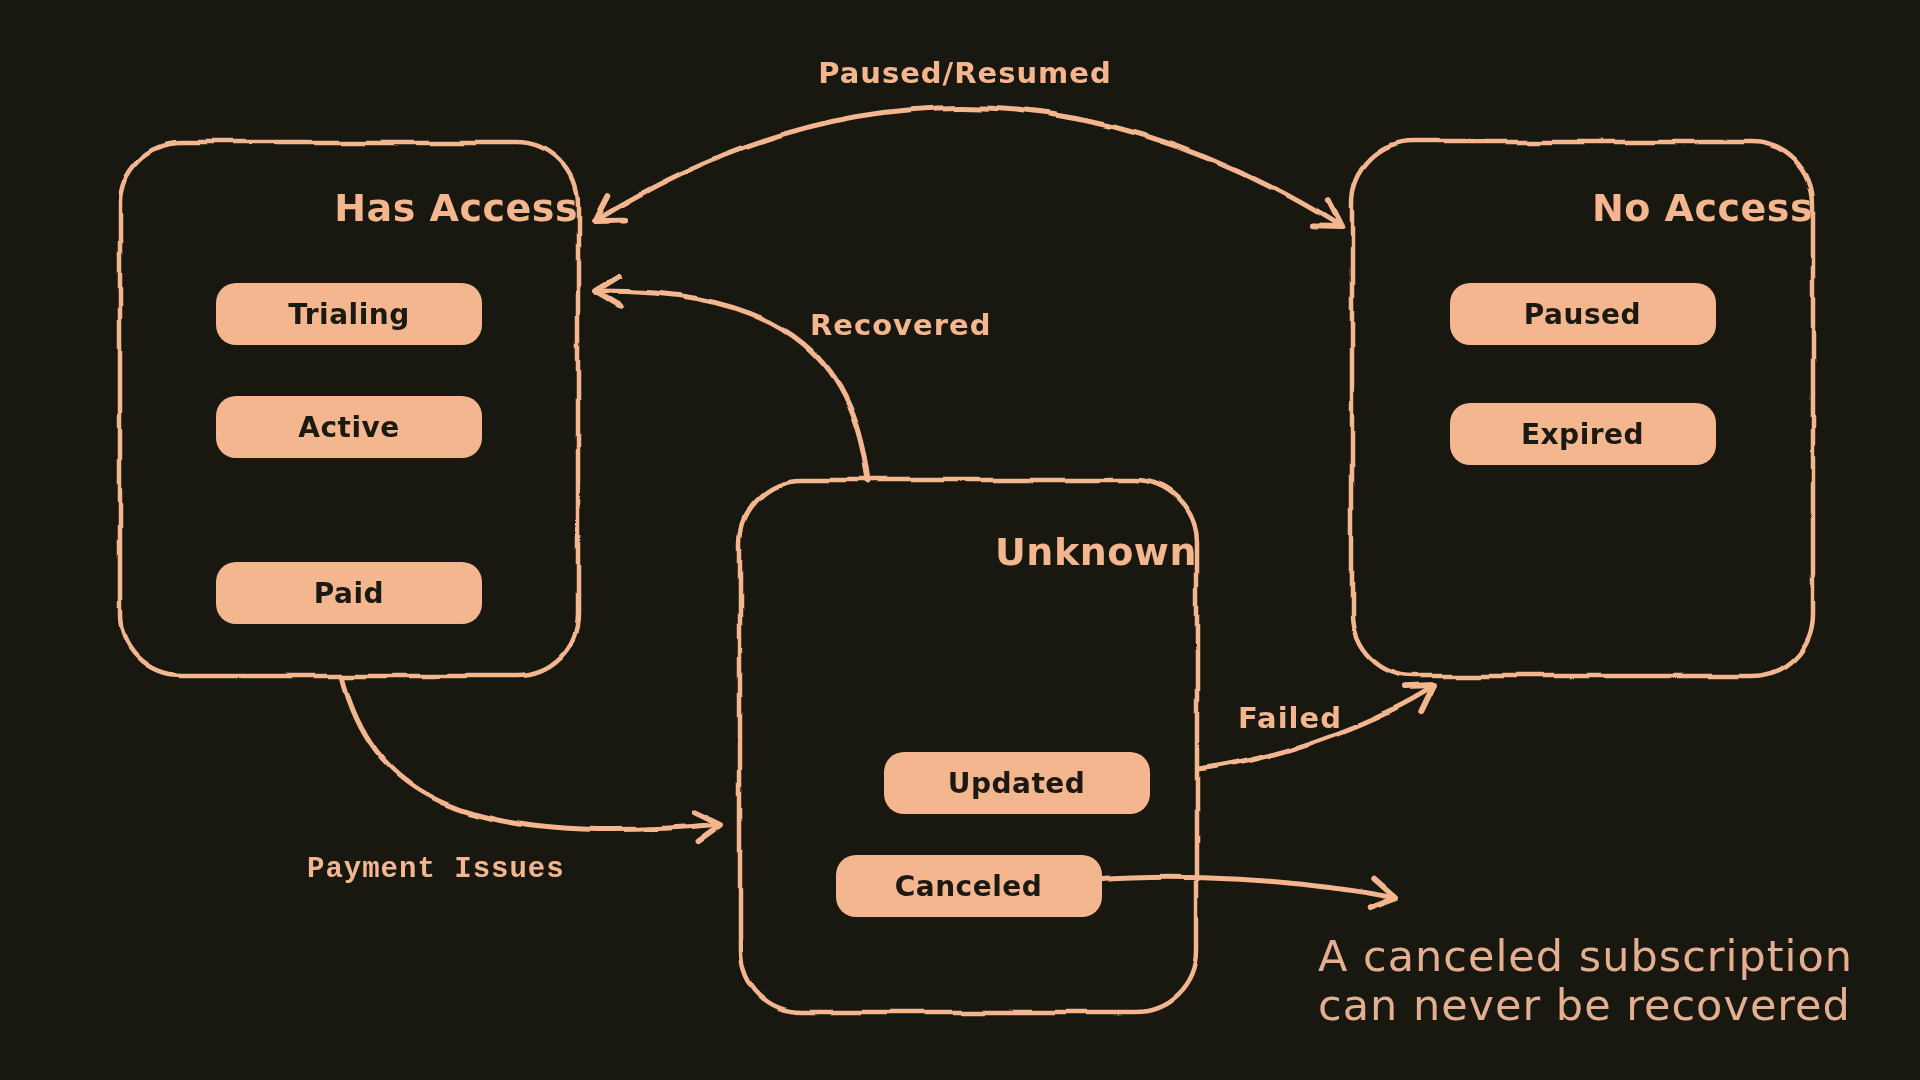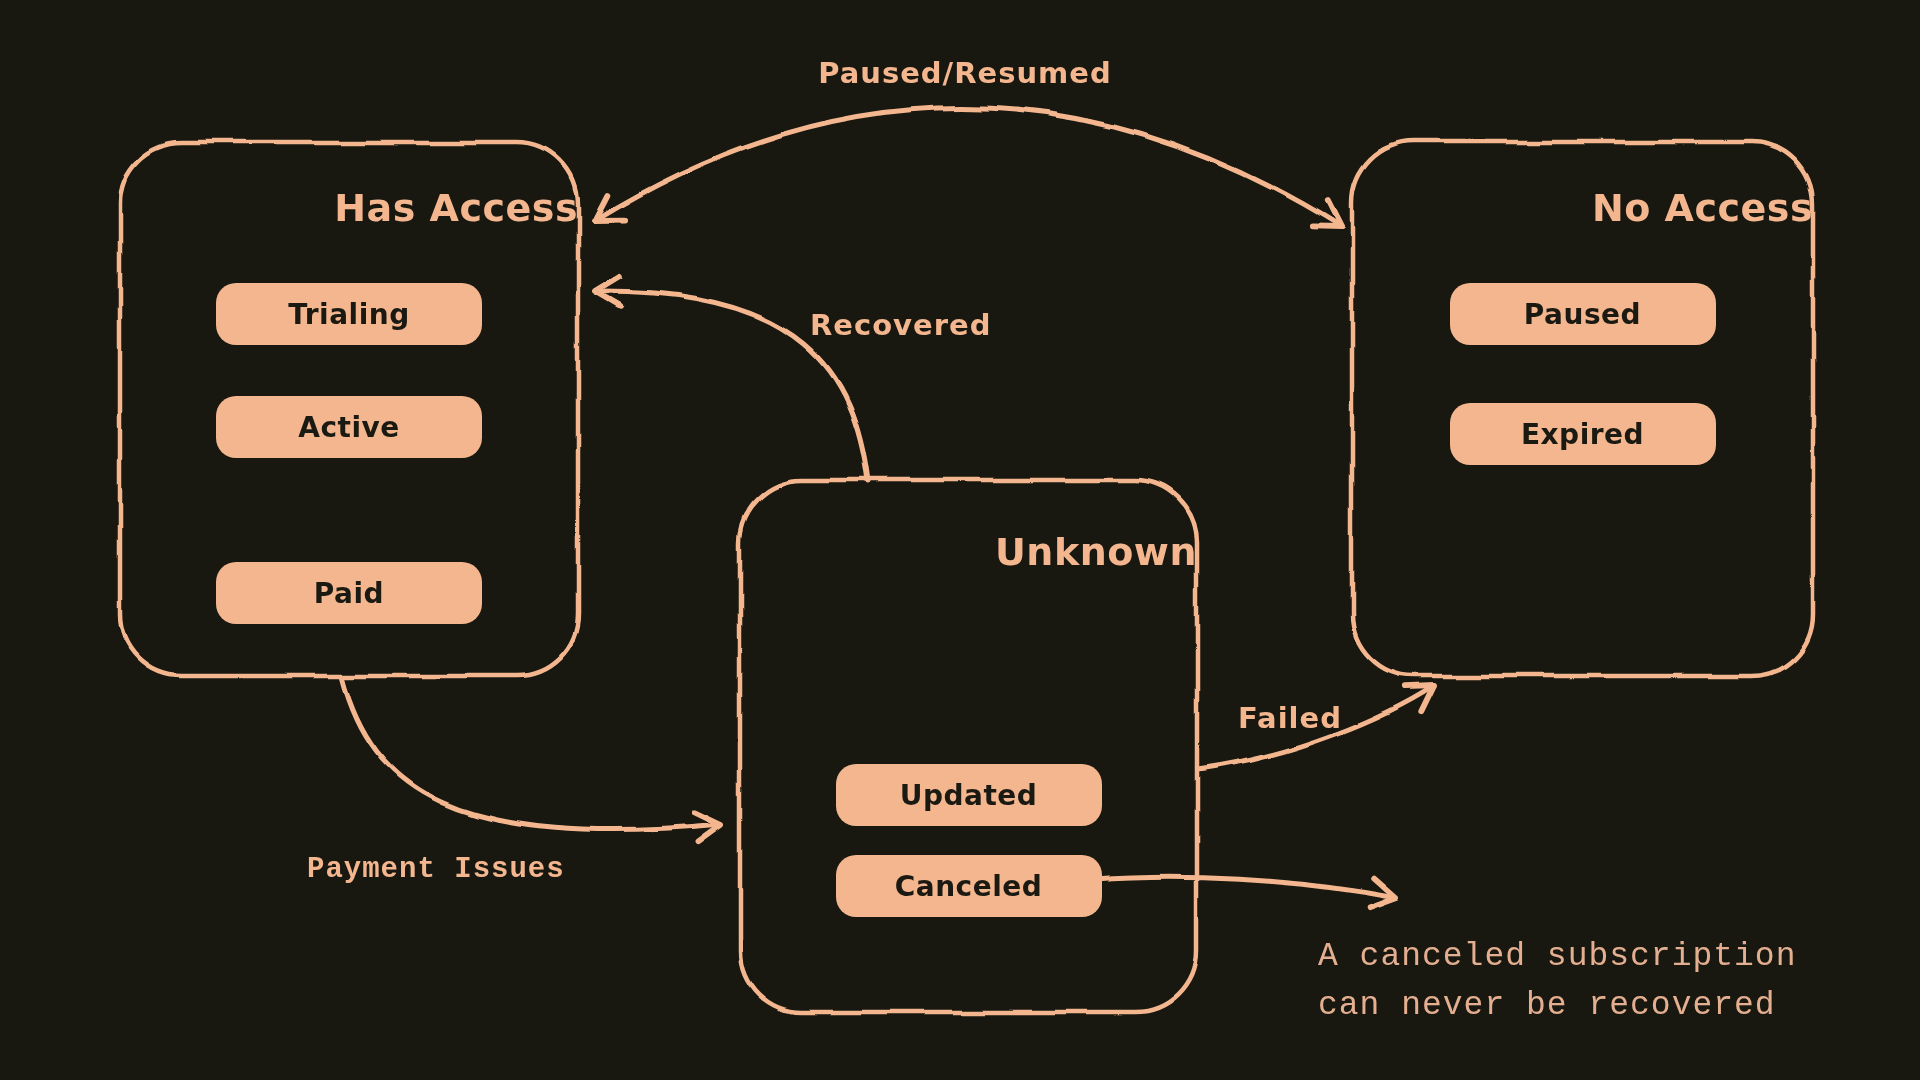--- a/index.html
+++ b/index.html
@@ -25,22 +25,22 @@
     font-size:28px;font-weight:800;letter-spacing:.5px;
     display:flex;align-items:center;justify-content:center;
   }
   .edge-label{
     position:absolute;color:var(--accent,#f3b68e);
     font-size:29px;font-weight:800;letter-spacing:1px;white-space:nowrap;
   }
   .edge-label.centered{transform:translateX(-50%);}
   .note{
     position:absolute;left:1318px;top:932px;
-    color:var(--note_text,#e4af90);font-size:33px;font-weight:400;
-    letter-spacing:1px;line-height:49px;white-space:nowrap;font-family:Liberation Mono, monospace;
+    color:var(--note_text,#e4af90);font-size:43px;font-weight:400;
+    letter-spacing:1px;line-height:49px;white-space:nowrap;
   }
 </style>
 </head>
 <body>
 
 <div class="canvas">
 
   <svg class="arrows" viewBox="0 0 1920 1080" xmlns="http://www.w3.org/2000/svg">
     <defs>
       <filter id="rough" x="-5%" y="-5%" width="110%" height="110%">
@@ -74,21 +74,21 @@
   </div>
 
   <div class="node" style="left:1352px;top:142px;width:461px;height:534px;">
     <div class="node-title" style="top:44px;">No Access</div>
     <div class="pill" style="top:261px;">Expired</div>
     <div class="pill" style="top:141px;">Paused</div>
   </div>
 
   <div class="node" style="left:740px;top:480px;width:457px;height:532px;">
     <div class="node-title" style="top:50px;">Unknown</div>
-    <div class="pill" style="top:284px;">Updated</div>
+    <div class="pill" style="top:272px;margin-left:48px;">Updated</div>
     <div class="pill" style="top:375px;">Canceled</div>
   </div>
 
   <div class="edge-label centered" style="left:965px;top:56px;">Paused/Resumed</div>
   <div class="edge-label" style="left:790px;top:308px;margin-left:20px;">Recovered</div>
   <div class="edge-label" style="left:307px;top:853px;font-family:Liberation Mono, monospace;">Payment Issues</div>
   <div class="edge-label" style="left:1238px;top:701px;">Failed</div>
 
   <div class="note">
     <div>A canceled subscription</div>

